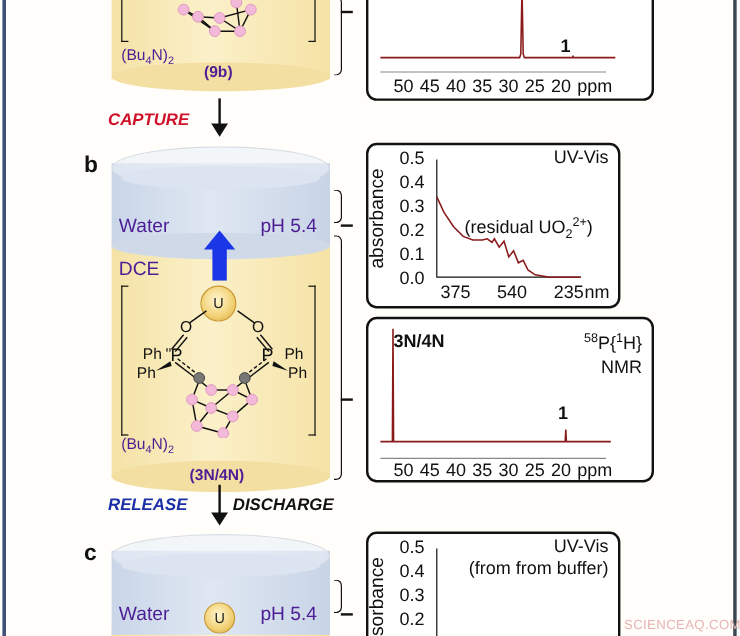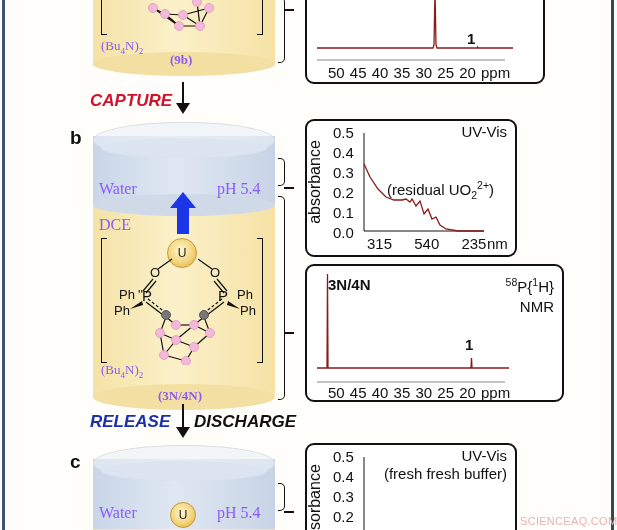--- a/index.html
+++ b/index.html
@@ -13,31 +13,31 @@
   .frame-right { position: absolute; left: 611px; top: 0; width: 3px; height: 530px; background: #3b4750; }
   .right-strip { position: absolute; left: 614px; top: 0; width: 3px; height: 530px; background: #f7fbfb; }
   .abs { position: absolute; }
   .panel-letter { position: absolute; font-weight: bold; font-size: 19px; }
   
   .beaker { position: absolute; }
   .org-layer { position: absolute; background: linear-gradient(90deg, #f4e2a6 0%, #fbf0c9 45%, #f5e2a5 100%); }
   .water-layer { position: absolute; background: linear-gradient(90deg, #c9d6e8 0%, #dfe7f2 45%, #c8d4e6 100%); }
   .ellipse-rim { position: absolute; border-radius: 50%; border: 1.5px solid #d8dde4; background: rgba(235,240,246,0.6); }
   .ellipse-bottom { position: absolute; border-radius: 50%; }
-  .layer-label { position: absolute; font-size: 16px; color: #8b5cf6; font-family: Liberation Serif, serif; }
+  .layer-label { position: absolute; font-size: 16px; color: #4c1d95; }
   .bracket { position: absolute; border: 1.5px solid #111; }
   .bracket.l { border-right: none; }
   .bracket.r { border-left: none; }
   .curly { position: absolute; border: 1.6px solid #111; border-left: none; border-radius: 0 5px 5px 0; }
   .curly-tick { position: absolute; height: 1.6px; background: #111; width: 10px; }
   
   .spec-box { position: absolute; border: 2px solid #111; border-radius: 9px; background: #fff; }
   .spec-text { position: absolute; font-size: 15px; color: #111; white-space: nowrap; }
   .bold { font-weight: bold; }
-  .arrow-label { position: absolute; font-style: italic; font-weight: bold; font-size: 17px; }
+  .arrow-label { position: absolute; font-style: italic; font-weight: bold; font-size: 14px; }
   .down-arrow { position: absolute; width: 2px; background: #111; }
   .down-arrow::after { content: ""; position: absolute; left: -6px; bottom: -10px; border-left: 7px solid transparent; border-right: 7px solid transparent; border-top: 11px solid #111; }
   .u-ball { position: absolute; border-radius: 50%; background: radial-gradient(circle at 45% 40%, #fff6d0 0%, #f3d47c 55%, #d9a83a 100%); border: 1px solid #c99a35; text-align: center; font-size: 12px; color: #222; }
   .watermark { position: absolute; font-size: 11px; color: #e8b3b3; letter-spacing: 0.3px; }
   sub, sup { font-size: 70%; }
 </style>
 </head>
 <body>
 
 <div class="frame-left"></div>
@@ -189,28 +189,28 @@
     <div>0.1</div>
     <div>0.0</div>
   </div>
   <svg class="abs" style="left:55px; top:0;" width="130" height="118" viewBox="0 0 130 118">
     <polyline fill="none" stroke="#111" stroke-width="1" points="2,12 2,110 122,110"></polyline>
     <polyline fill="none" stroke="#8b1a1a" stroke-width="1.3" points="2,43 8,56 16,68 24,76 32,79 40,79 44,78 48,81 50,78 54,85 58,80 62,93 66,88 70,98 74,96 78,104 84,108 96,110 122,110"></polyline>
   </svg>
   <div class="spec-text" style="right:8px; top:2px;">UV-Vis</div>
   <div class="spec-text" style="left:80px; top:58px;">(residual UO<sub>2</sub><sup>2+</sup>)</div>
   <div class="spec-text" style="left:60px; top:114px; word-spacing:18px;">
-    <span>315</span>
+    <span>375</span>
     <span>540</span>
     <span style="word-spacing:0">235</span>
   </div>
   <div class="spec-text" style="left:180px; top:114px;">nm</div>
 </div>
 
-<div class="spec-box" style="left:305px; top:264px; width:236px; height:134px;padding-left:19px;">
+<div class="spec-box" style="left:305px; top:264px; width:236px; height:134px;">
   <svg class="abs" style="left:6px; top:0;" width="200" height="118" viewBox="0 0 200 118">
     <polyline fill="none" stroke="#8b1a1a" stroke-width="1.3" points="4,102 14,102 14.5,8 15,102 158,102 158.5,92 159,102 196,102"></polyline>
     <line x1="4" y1="116" x2="192" y2="116" stroke="#888" stroke-width="1"></line>
   </svg>
   <div class="spec-text bold" style="left:21px; top:10px;">3N/4N</div>
   <div class="spec-text" style="right:8px; top:6px; text-align:right; line-height:20px;"><sup>58</sup>P{<sup>1</sup>H}<br><span>NMR</span></div>
   <div class="spec-text bold" style="left:158px; top:70px;">1</div>
   <div class="spec-text" style="left:21px; top:118px; word-spacing:1px;">
     <span>50</span>
     <span>45</span>
@@ -246,16 +246,16 @@
     <div>0.5</div>
     <div>0.4</div>
     <div>0.3</div>
     <div>0.2</div>
     <div>0.1</div>
   </div>
   <svg class="abs" style="left:55px; top:0;" width="30" height="100" viewBox="0 0 30 100">
     <line x1="2" y1="12" x2="2" y2="100" stroke="#111" stroke-width="1"></line>
   </svg>
   <div class="spec-text" style="right:8px; top:2px;">UV-Vis</div>
-  <div class="spec-text" style="right:8px; top:20px;">(fresh fresh buffer)</div>
+  <div class="spec-text" style="right:8px; top:20px;">(from from buffer)</div>
 </div>
 
 <div class="watermark" style="left:520px; top:515px;">SCIENCEAQ.COM</div>
 
 </body></html>

